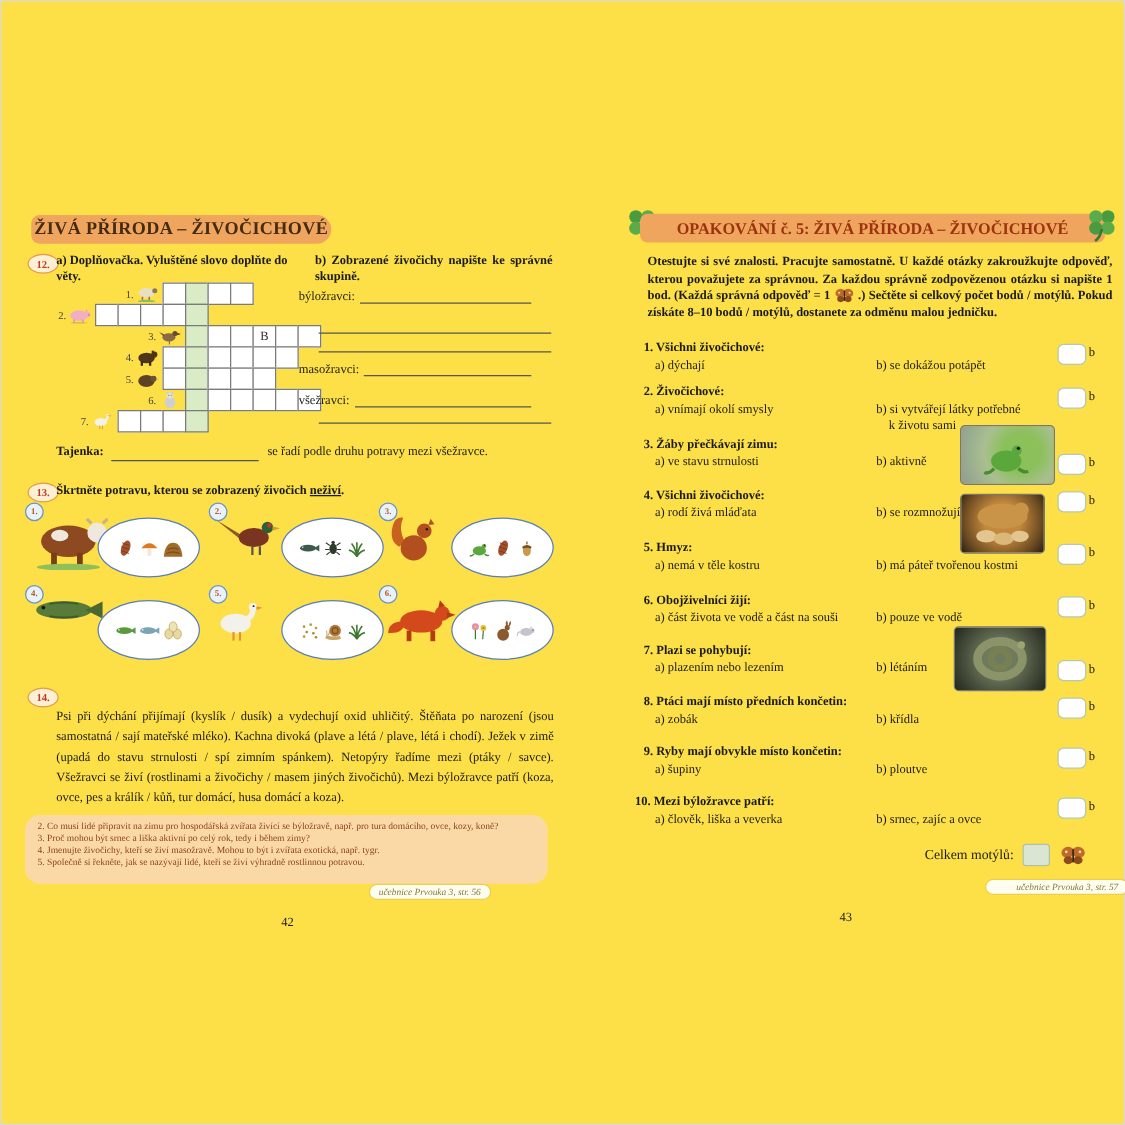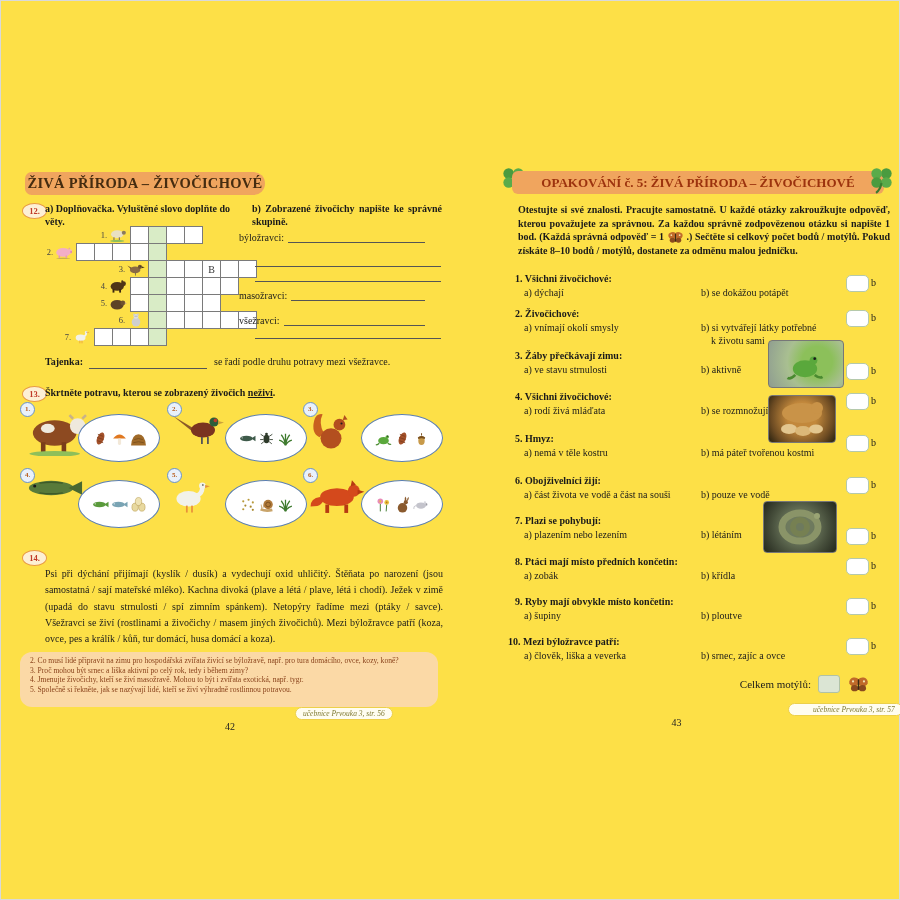--- a/index.html
+++ b/index.html
@@ -36,21 +36,21 @@
   .item-badge{position:absolute;left:0;top:0;width:13px;height:13px;border:1.2px solid #6a93c9;border-radius:50%;background:#e9f1fb;color:#b85c1a;font-size:7px;font-weight:bold;text-align:center;line-height:13px;}
   .animal-slot{position:absolute;left:6px;top:8px;}
   .food-oval{position:absolute;right:0;top:12px;width:82px;height:48px;border:1.5px solid #5b7fb4;border-radius:50%;display:flex;align-items:center;justify-content:center;gap:2px;flex-wrap:wrap;padding:2px;box-sizing:border-box;background:#fff;}
 
   #ex14-text{position:absolute;left:30px;top:396px;width:398px;font-size:10px;line-height:16.3px;text-align:justify;}
 
   #note-box{position:absolute;left:5px;top:482px;width:418px;height:55px;background:#fbd9a6;border-radius:12px;padding:4px 10px;box-sizing:border-box;}
   .note-line{font-size:7.6px;line-height:9.6px;color:#8a431c;}
 
   .src-badge{position:absolute;border:1.5px solid #ecd04a;border-radius:8px;background:#fffdf0;color:#7f7a33;font-size:7.5px;font-style:italic;padding:1px 7px;white-space:nowrap;}
-  .pg-num{position:absolute;width:100%;text-align:center;font-size:10px;color:#222;}
+  .pg-num{position:absolute;width:100%;text-align:center;font-size:10px;color:#222;margin-top:12px;}
 
   
   #intro{position:absolute;left:58px;top:38px;width:372px;font-size:10px;font-weight:bold;line-height:13.6px;text-align:justify;}
   .q{position:absolute;left:55px;width:375px;font-size:10px;}
   .q-head{font-weight:bold;line-height:13px;}
   .q-opts{position:relative;padding-left:9px;line-height:13px;margin-top:1px;}
   .opt-b{position:absolute;left:186px;top:0;}
   .opt-b2{position:absolute;left:196px;top:13px;}
   .ansbox{position:absolute;left:331px;width:21px;height:15px;border:1.5px solid #b5c9ab;border-radius:5px;background:#fff;top:3px;}
   .b-letter{position:absolute;left:356px;top:5px;font-size:10px;}

